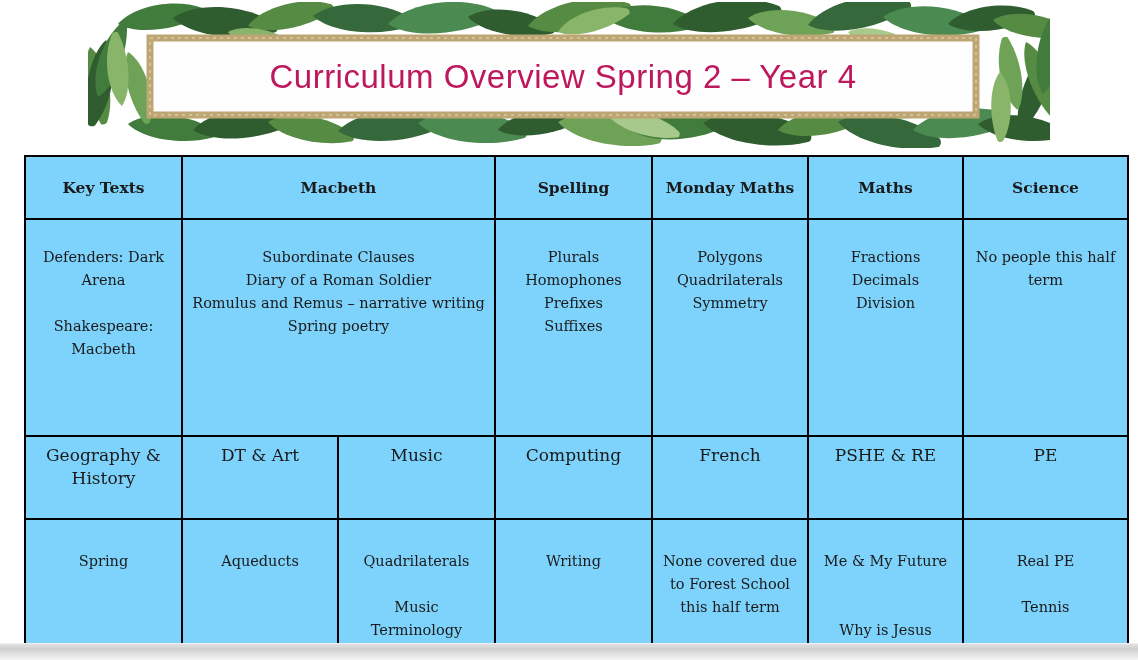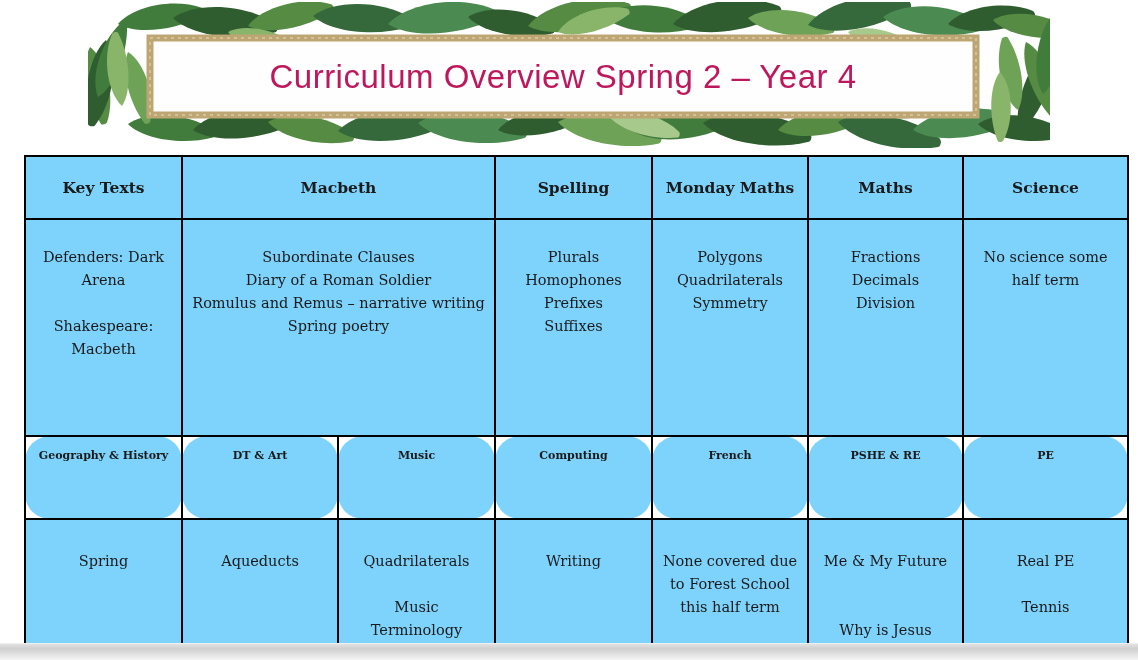--- a/index.html
+++ b/index.html
@@ -22,21 +22,21 @@
     border-collapse:collapse;table-layout:fixed;
   }
   table.curriculum td{
     border:2px solid #000;background:#7dd3fc;
     padding:12px 8px;color:#1a1a1a;
     white-space:pre-line;text-align:center;
     font-size:14.5px;line-height:23px;
   }
   tr.hdr1 td{height:37px;vertical-align:middle;font-weight:bold;font-size:15.5px;}
   tr.body1 td{height:177px;vertical-align:top;padding-top:26px;text-align:center;}
-  tr.hdr2 td{height:62px;vertical-align:top;padding-top:7px;font-weight:bold;font-size:11px;border-radius:25px;}
+  tr.hdr2 td{height:62px;vertical-align:top;padding-top:7px;font-weight:normal;font-size:17px;}
   tr.body2 td{vertical-align:top;padding-top:30px;}
   
   .bottom-strip{
     position:absolute;left:0;top:643px;width:1138px;height:17px;
     background:linear-gradient(180deg,#e2e2e2 0%,#cfcfcf 28%,#e7e7e7 70%,#f8f8f8 100%);
     border-top:1px solid #efefef;
   }
 </style>
 </head>
 <body>
@@ -130,21 +130,21 @@
     <td>Plurals
 Homophones
 Prefixes
 Suffixes</td>
     <td>Polygons
 Quadrilaterals
 Symmetry</td>
     <td>Fractions
 Decimals
 Division</td>
-    <td>No science some half term</td>
+    <td>No people this half term</td>
   </tr>
   <tr class="hdr2">
     <td>Geography &amp; History</td>
     <td>DT &amp; Art</td>
     <td>Music</td>
     <td>Computing</td>
     <td>French</td>
     <td>PSHE &amp; RE</td>
     <td>PE</td>
   </tr>

